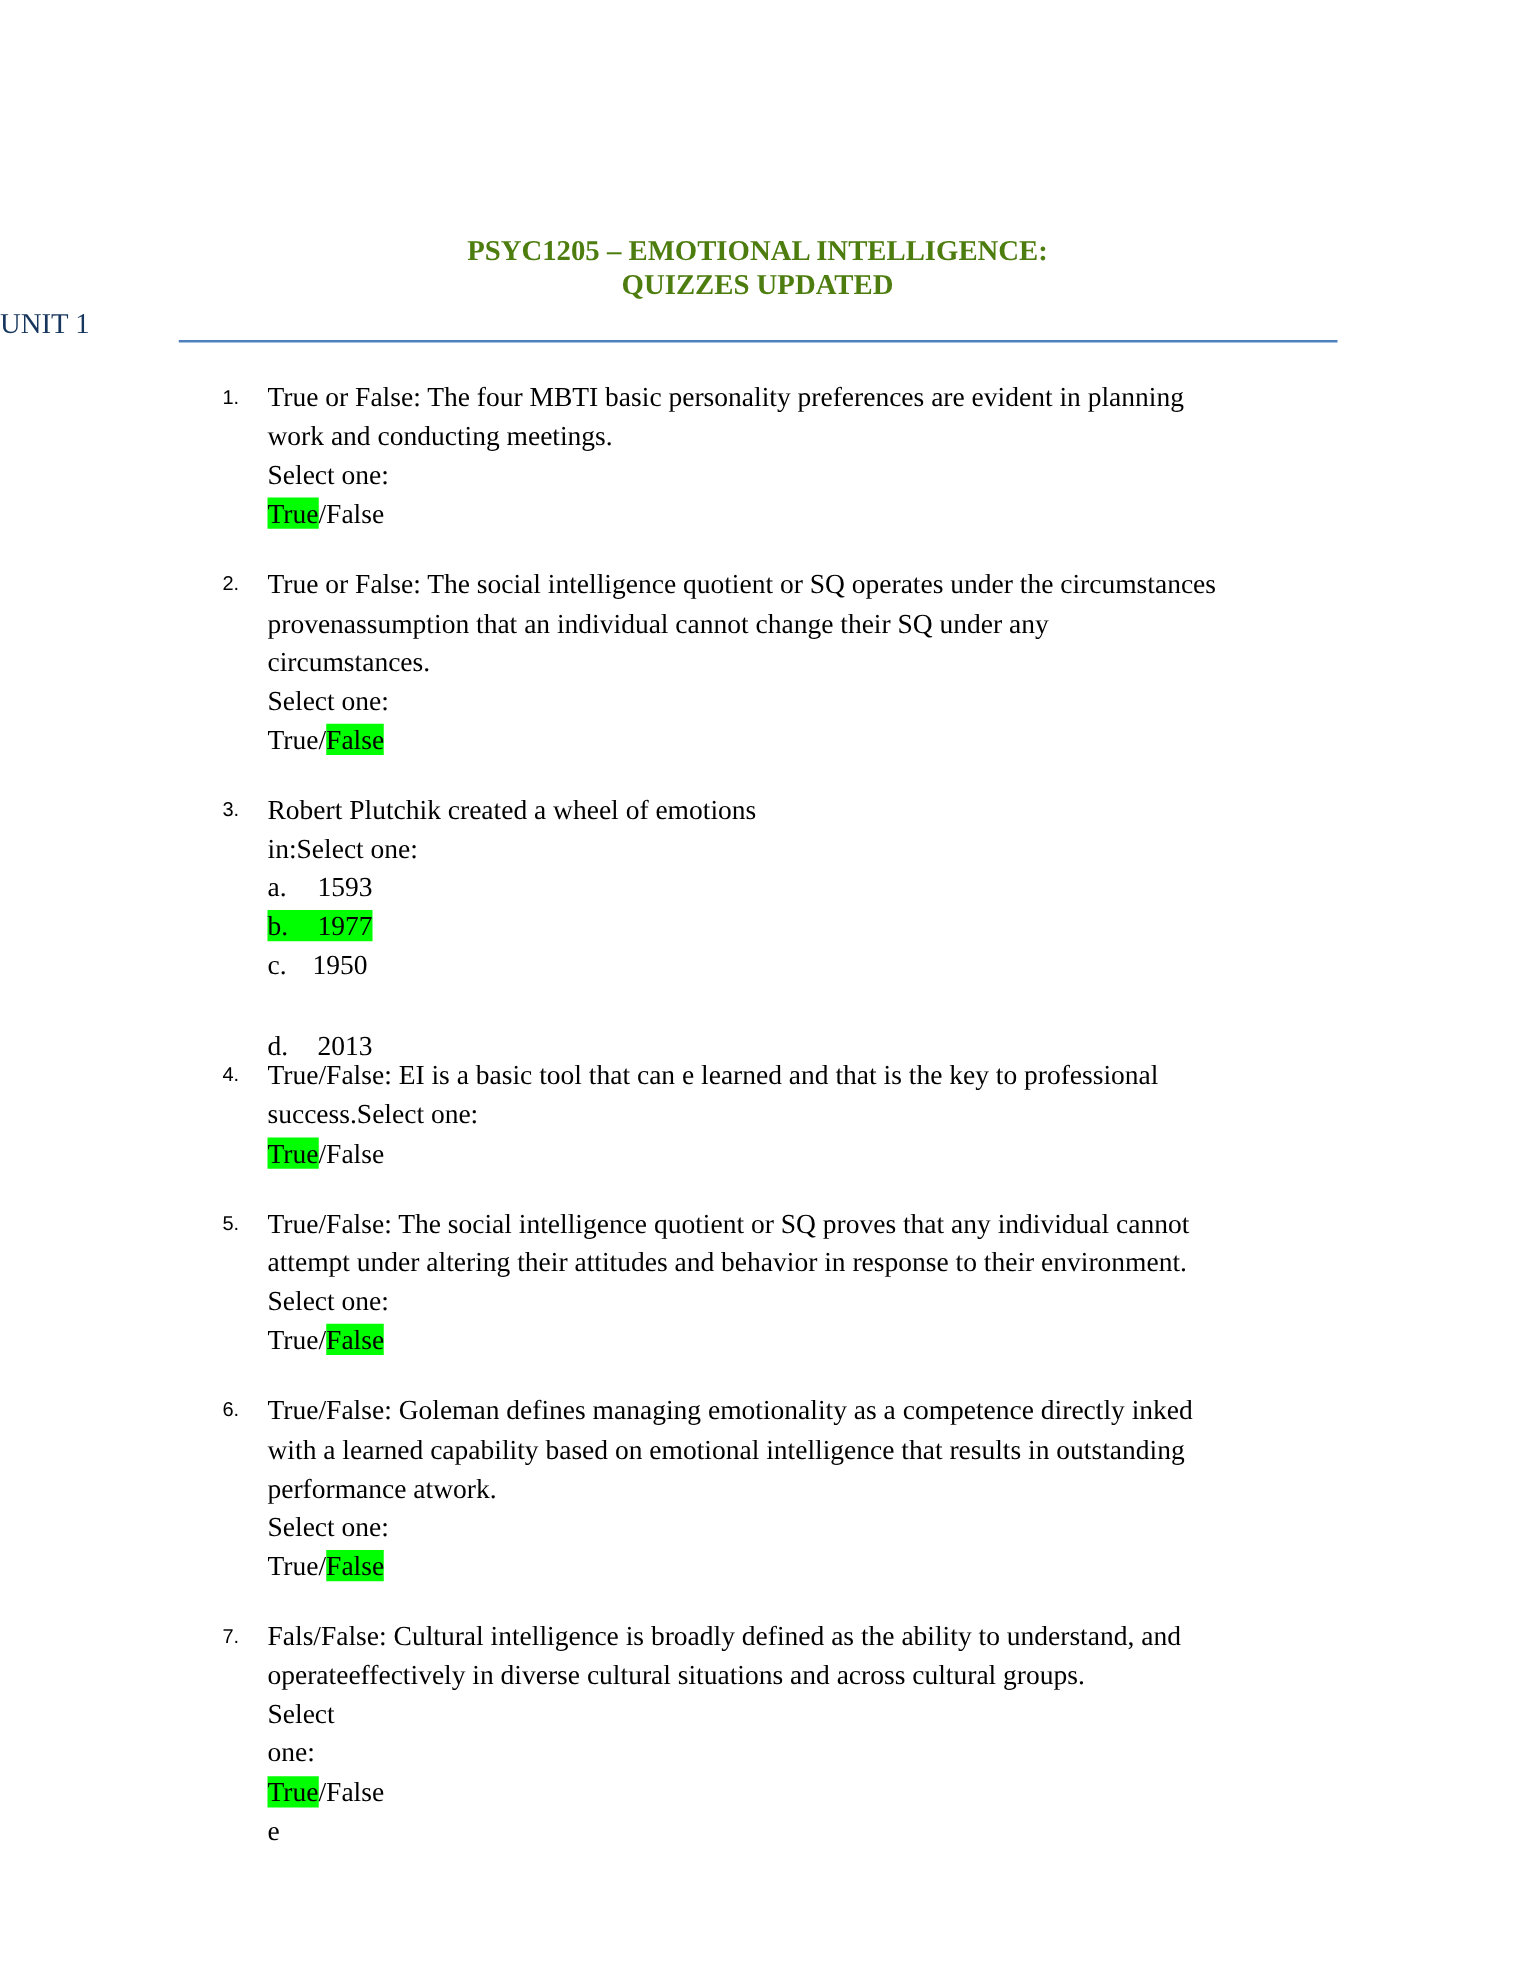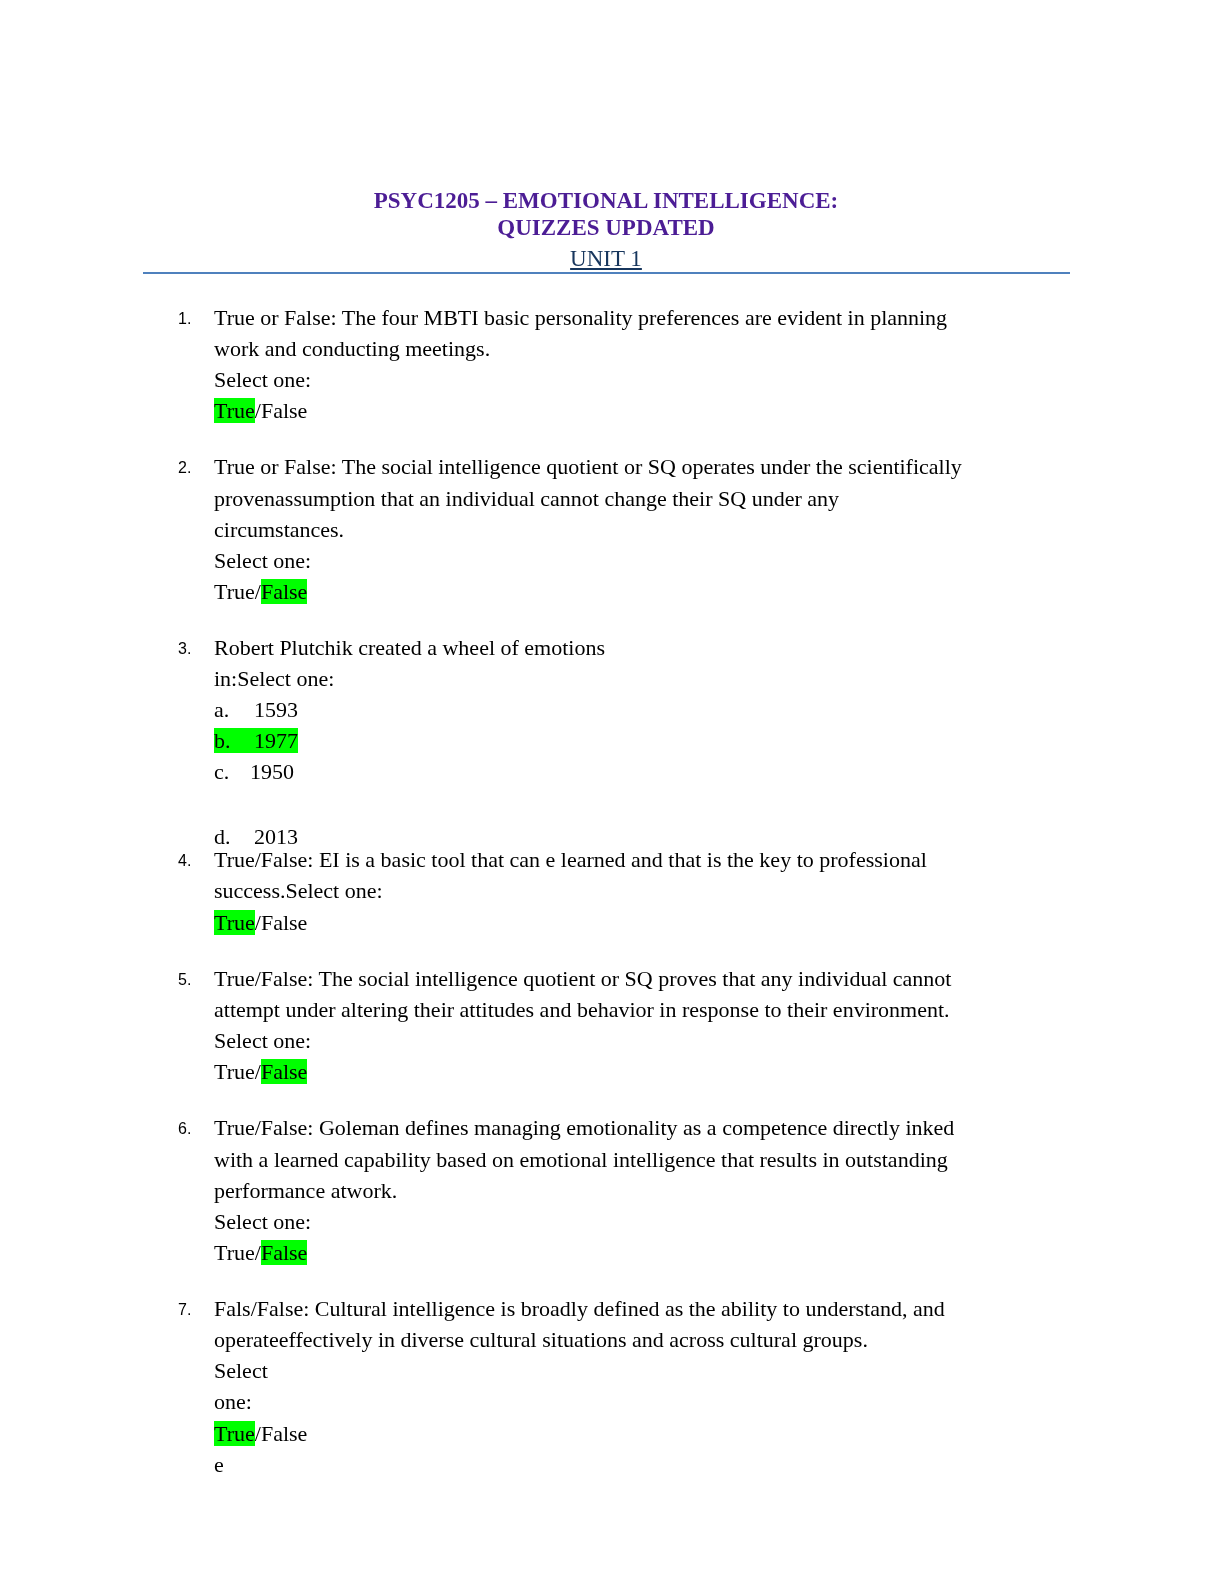--- a/index.html
+++ b/index.html
@@ -1,23 +1,23 @@
 <!DOCTYPE html>
 <html><head>
   <meta charset="utf-8">
   <style>
     html, body { margin: 0; padding: 0; background: #ffffff; }
     body { width: 1224px; height: 1584px; position: relative; overflow: hidden;
       font-family: "Liberation Serif", serif; color: #000; }
     .title { position: absolute; left: 0; width: 1212px; text-align: center;
-      color: #4c1d95; font-weight: bold; font-size: 23px; line-height: 26px; }
+      color: #4d7c0f; font-weight: bold; font-size: 23px; line-height: 26px; }
     .title.l1 { top: 188px; }
     .title.l2 { top: 215px; }
-    .unit { position: absolute; left: 0; width: 1212px; top: 245px; text-align: center;
-      color: #17365d; font-size: 23px; line-height: 28px; text-decoration: underline; }
+    .unit { position: absolute; left: 0; width: 1212px; top: 245px; 
+      color: #17365d; font-size: 23px; line-height: 28px; }
     .rule { position: absolute; left: 143px; width: 927px; top: 272px; height: 2px; background: #4f81bd; }
     .q { position: absolute; left: 0; width: 1224px; }
     .qnum { position: absolute; left: 178px; font-family: "Liberation Sans", sans-serif; font-size: 16px; }
     .line { position: absolute; left: 214px; font-size: 22px; line-height: 30px; white-space: nowrap; }
     .hl { background: #00ff00; }
     .opt-letter { display: inline-block; width: 40px; }
   </style>
 </head>
 <body>
 
@@ -32,21 +32,21 @@
     <div class="line" style="top:303px">True or False: The four MBTI basic personality preferences are evident in planning</div>
     <div class="line" style="top:334px">work and conducting meetings.</div>
     <div class="line" style="top:365px">Select one:</div>
     <div class="line" style="top:396px">
       <span class="hl">True</span><span>/</span><span>False</span>
     </div>
   </div>
 
   <div class="q">
     <span class="qnum" style="top:459px">2.</span>
-    <div class="line" style="top:452px">True or False: The social intelligence quotient or SQ operates under the scientifically</div>
+    <div class="line" style="top:452px">True or False: The social intelligence quotient or SQ operates under the circumstances</div>
     <div class="line" style="top:484px">provenassumption that an individual cannot change their SQ under any</div>
     <div class="line" style="top:515px">circumstances.</div>
     <div class="line" style="top:546px">Select one:</div>
     <div class="line" style="top:577px">
       <span>True</span><span>/</span><span class="hl">False</span>
     </div>
   </div>
 
   <div class="q">
     <span class="qnum" style="top:640px">3.</span>

